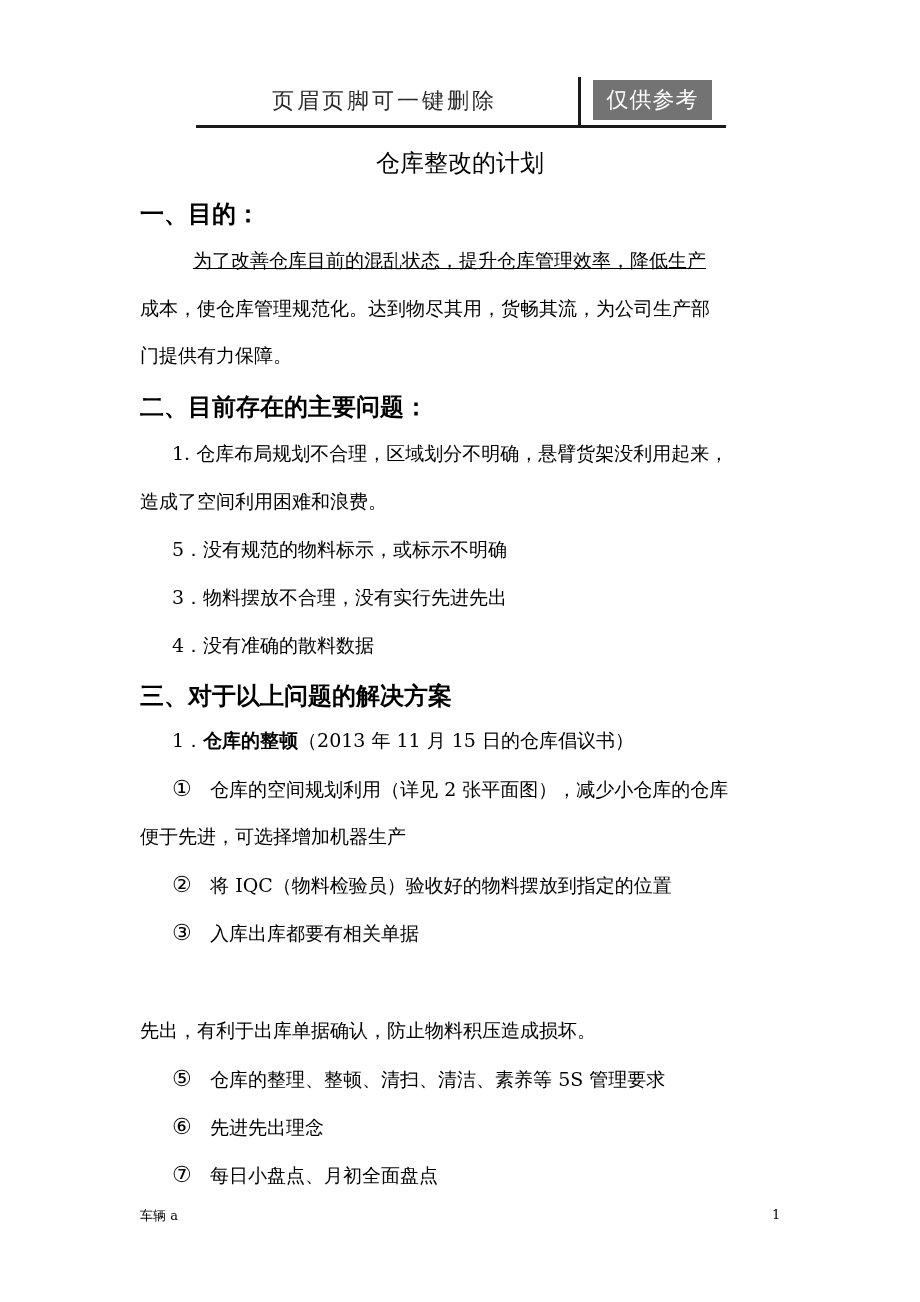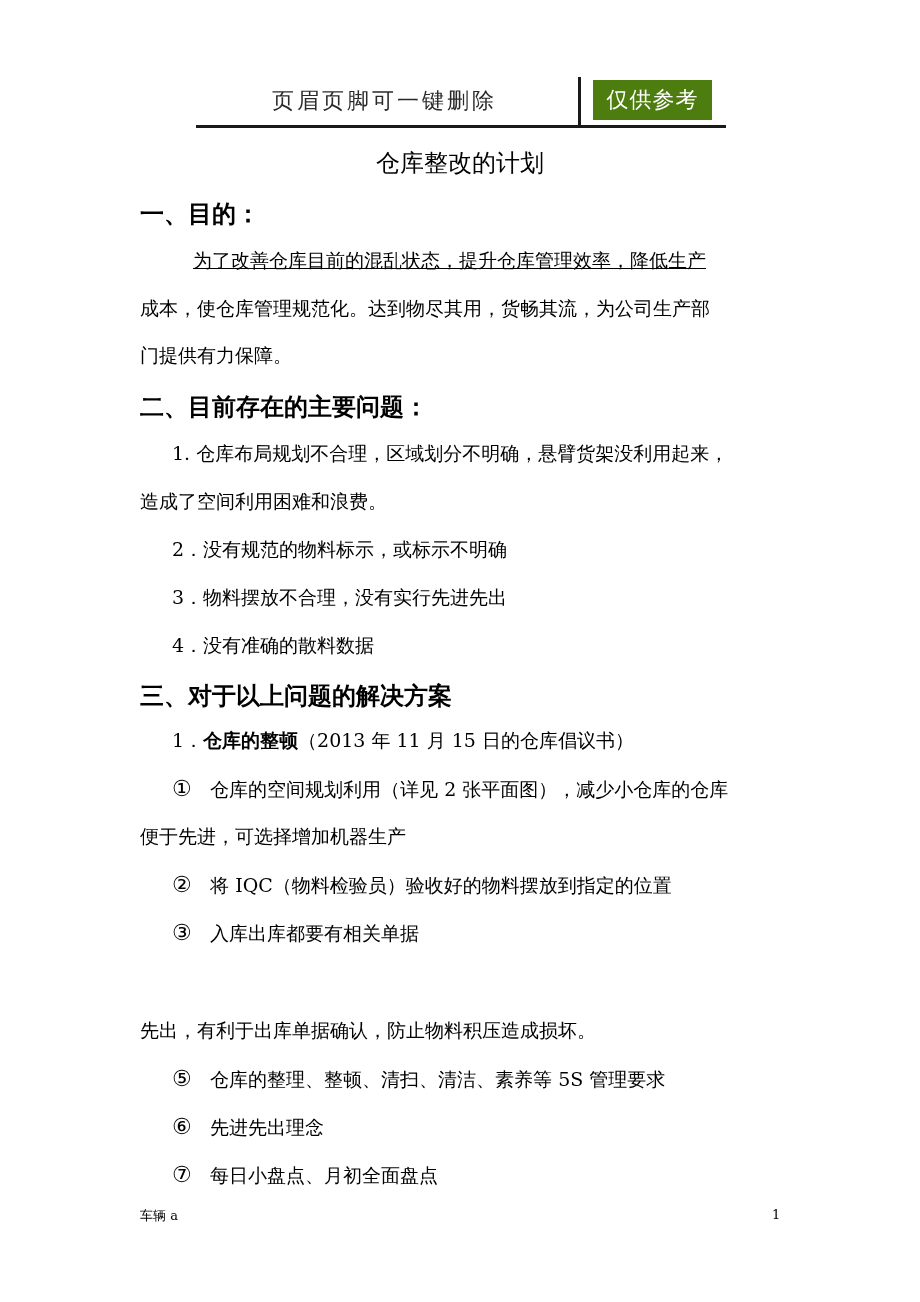--- a/index.html
+++ b/index.html
@@ -5,21 +5,21 @@
   html, body { margin: 0; padding: 0; background: #ffffff; }
   body { width: 920px; height: 1302px; position: relative; overflow: hidden;
          font-family: "DejaVu Serif", "Liberation Serif", serif; color: #000; }
   .page { position: absolute; left: 0; top: 0; width: 796px; height: 1302px; }
 
   
   .hdr-text { position: absolute; left: 272px; top: 86px; font-size: 22px; letter-spacing: 3px;
               color: #2a2a2a; font-family: "DejaVu Sans", "Liberation Sans", sans-serif; white-space: nowrap; }
   .hdr-line { position: absolute; left: 196px; top: 125px; width: 530px; height: 3px; background: #1a1a1a; }
   .hdr-divider { position: absolute; left: 578px; top: 77px; width: 3px; height: 50px; background: #1a1a1a; }
-  .hdr-badge { position: absolute; left: 593px; top: 80px; width: 119px; height: 40px; background: #4d7c0f;
+  .hdr-badge { position: absolute; left: 593px; top: 80px; width: 119px; height: 40px; background: #737373;
                color: #fff; font-size: 22px; text-align: center; line-height: 40px; letter-spacing: 1px;
                font-family: "DejaVu Sans", "Liberation Sans", sans-serif; }
 
   
   .title { position: absolute; left: 0; width: 920px; top: 147px; text-align: center; font-size: 24px;
            font-family: Liberation Serif, serif; }
   .h { position: absolute; left: 140px; font-size: 24px; font-weight: bold;
        font-family: "DejaVu Sans", "Liberation Sans", sans-serif; white-space: nowrap; }
   .p { position: absolute; left: 140px; font-size: 19px; white-space: nowrap; }
   .ind1 { left: 193px; }
@@ -43,21 +43,21 @@
   <div class="title">仓库整改的计划</div>
 
   <div class="h" style="top:198px;">一、目的：</div>
   <div class="p ind1" style="top:248px;text-decoration:underline;">为了改善仓库目前的混乱状态，提升仓库管理效率，降低生产</div>
   <div class="p" style="top:296px;">成本，使仓库管理规范化。达到物尽其用，货畅其流，为公司生产部</div>
   <div class="p" style="top:343px;">门提供有力保障。</div>
 
   <div class="h" style="top:391px;">二、目前存在的主要问题：</div>
   <div class="p ind2" style="top:441px;">1. 仓库布局规划不合理，区域划分不明确，悬臂货架没利用起来，</div>
   <div class="p" style="top:489px;">造成了空间利用困难和浪费。</div>
-  <div class="p ind2" style="top:537px;">2．没有规范的物料标示，或标示不明确</div>
+  <div class="p ind2" style="top:537px;">5．没有规范的物料标示，或标示不明确</div>
   <div class="p ind2" style="top:585px;">3．物料摆放不合理，没有实行先进先出</div>
   <div class="p ind2" style="top:633px;">4．没有准确的散料数据</div>
 
   <div class="h" style="top:680px;">三、对于以上问题的解决方案</div>
   <div class="p ind2" style="top:728px;">
     <span>1．</span><span class="bold">仓库的整顿</span><span>（2013 年 11 月 15 日的仓库倡议书）</span>
   </div>
 
   <div class="p ind2" style="top:776px;">
     <span class="circ">①</span>&nbsp;&nbsp;<span>仓库的空间规划利用（详见 2 张平面图），减少小仓库的仓库</span>

